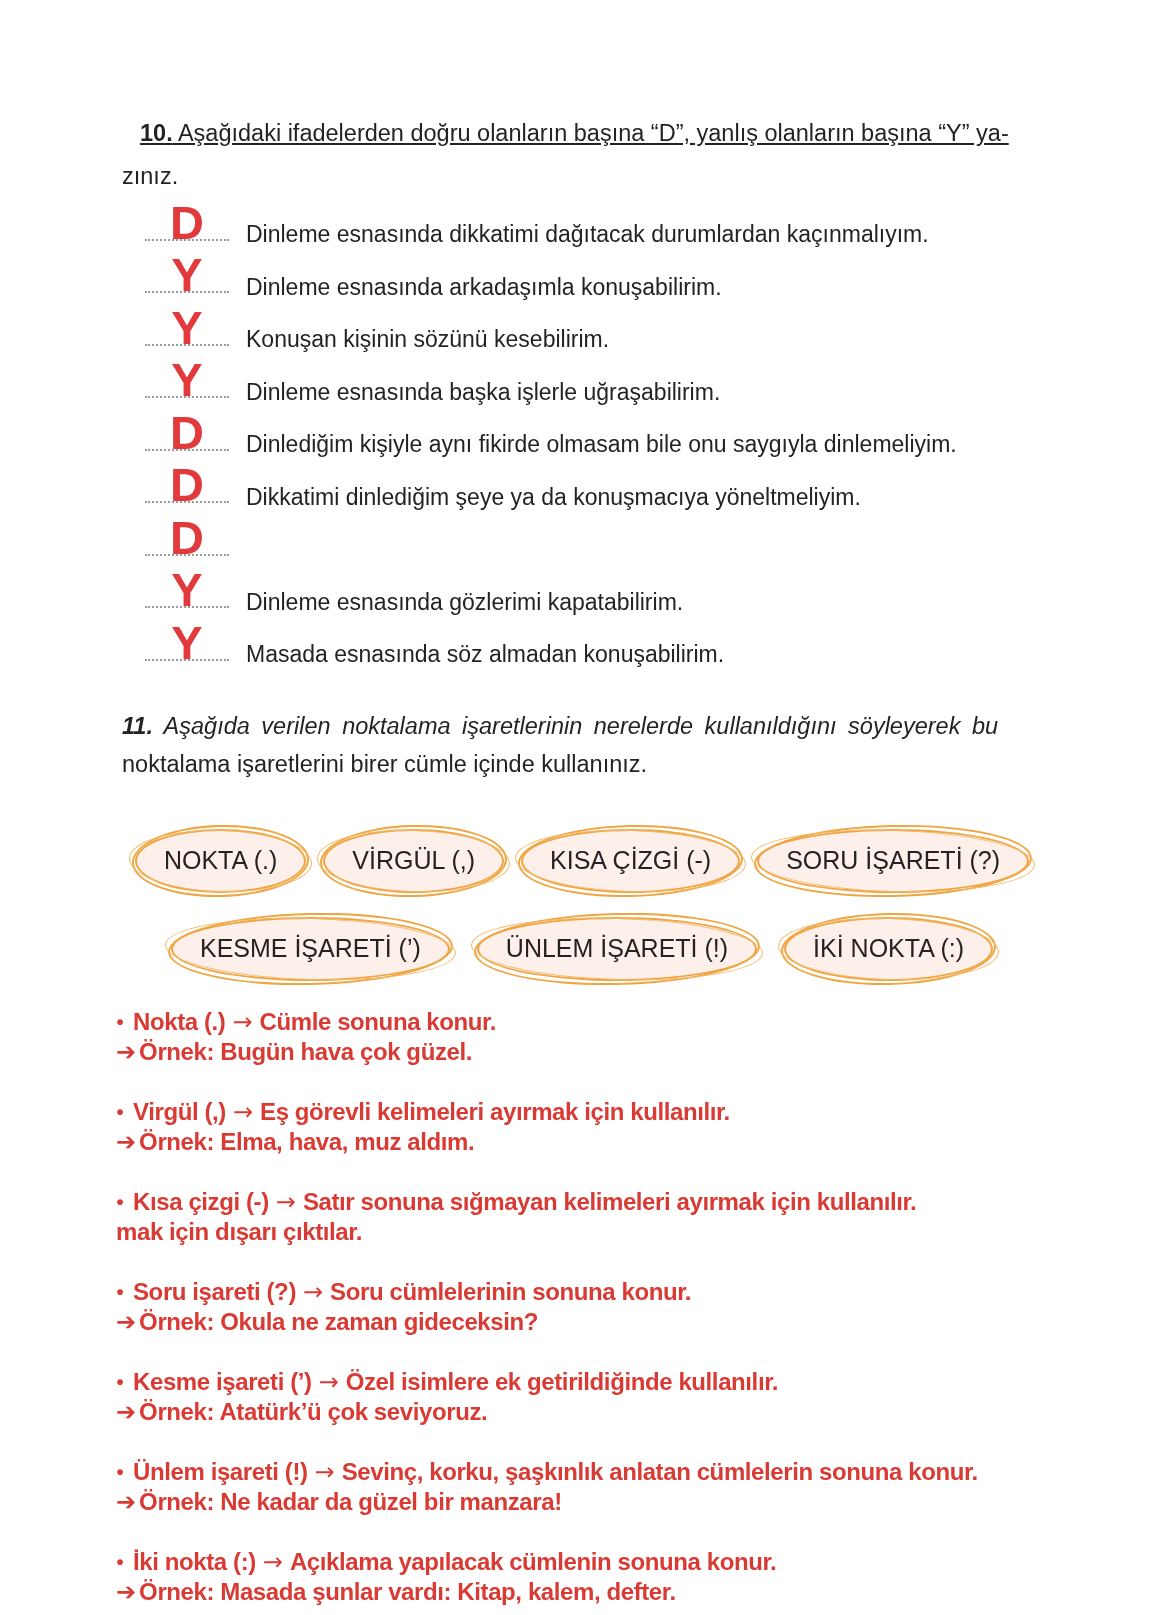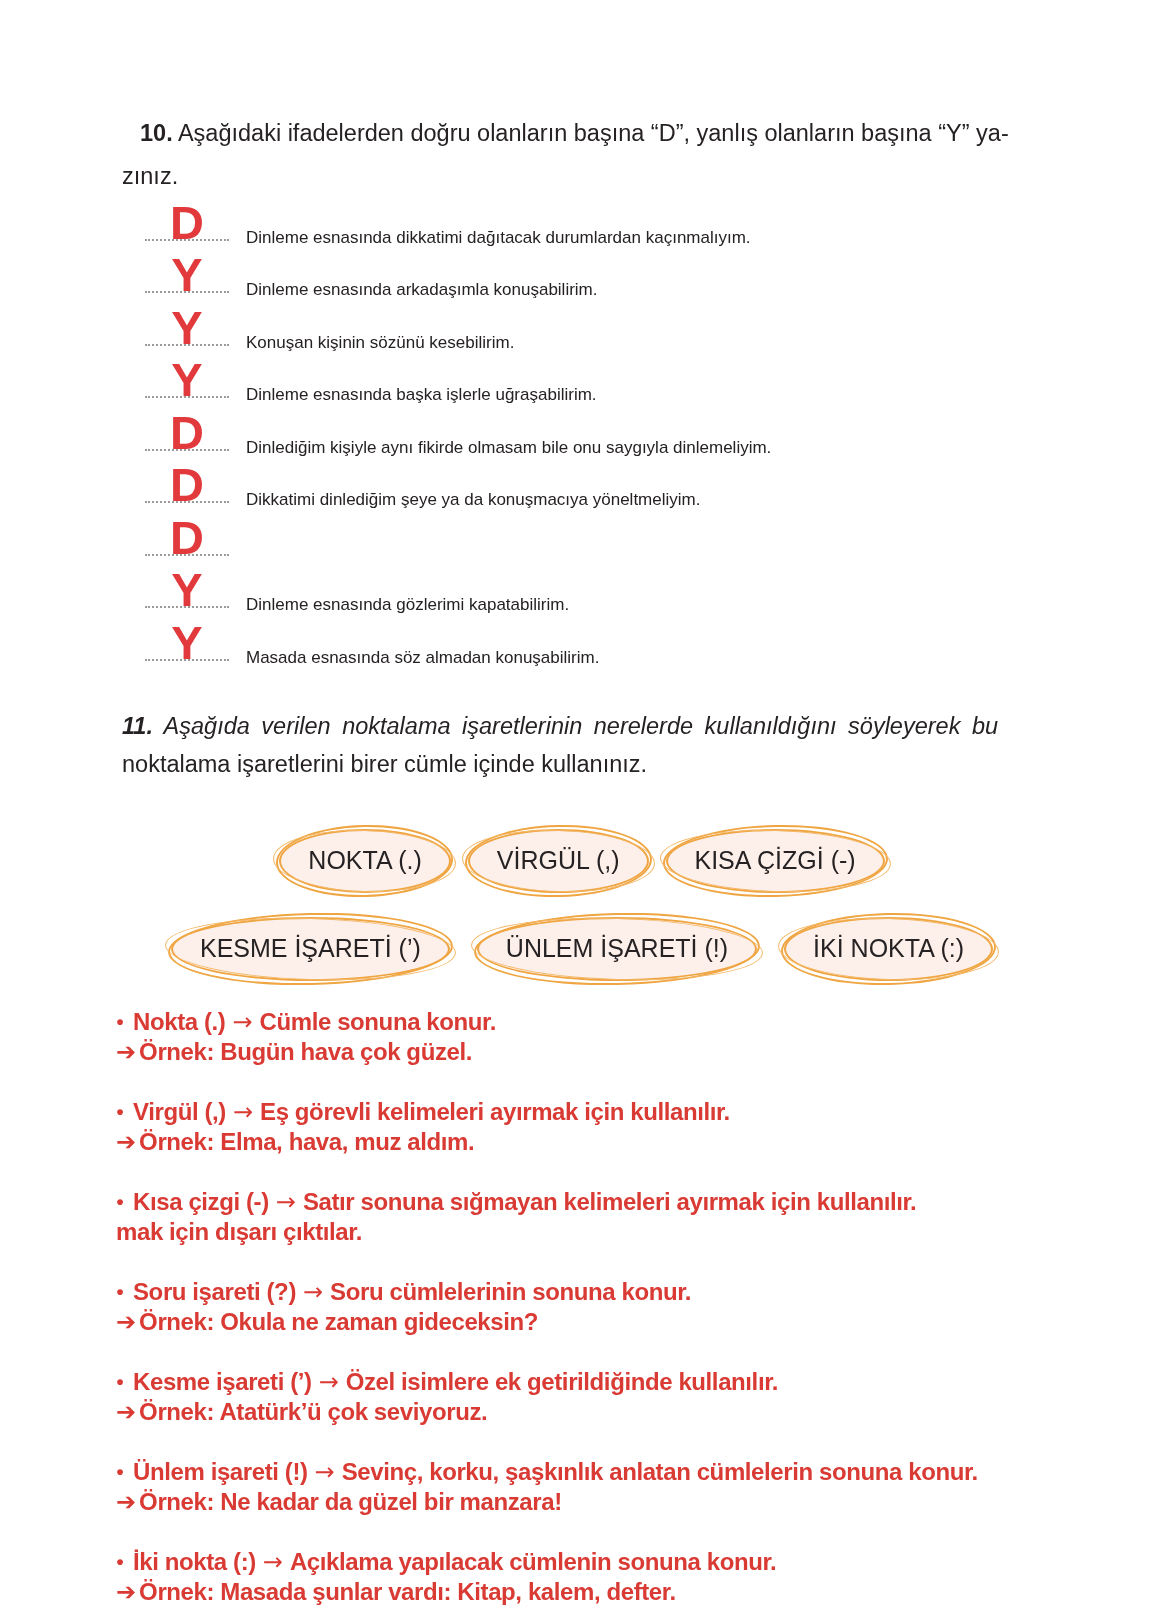--- a/index.html
+++ b/index.html
@@ -6,38 +6,38 @@
   body {
     width:1162px; height:1615px; overflow:hidden;
     font-family:"Liberation Sans", sans-serif;
     color:#262223;
   }
   .page { box-sizing:border-box; width:1162px; height:1615px; padding:112px 120px 0 122px; background:#ffffff; }
 
   
   .q-para { font-size:23.5px; line-height:43px; }
   .q-para .qline { white-space:nowrap; }
-  .q-para .indent { padding-left:18px; }
+  .q-para .indent { padding-left:18px;text-decoration:underline; }
   .qnum { font-weight:bold; }
   .q11-para { font-size:23.5px; line-height:38px; margin-top:46px; }
   .q11-para .line1 { word-spacing:5px;font-style:italic; }
 
   
   .tf-list { margin-left:23px; margin-top:-10px; }
   .tf-item { display:flex; align-items:flex-end; height:52.5px; }
   .answer-slot {
     position:relative; flex:0 0 84px; width:84px; height:100%;
     border-bottom:2.5px dotted #9b9b9b;
   }
   .answer-letter {
     position:absolute; left:50%; bottom:-7px; transform:translateX(-50%);
     font-size:47px; line-height:1; font-weight:bold; color:#e2393c;
     background:transparent; padding:0 3px; 
   }
-  .tf-text { position:relative; top:7px; padding-left:17px; font-size:17px; line-height:1.1; white-space:nowrap; }
+  .tf-text { position:relative; top:7px; padding-left:17px; font-size:23px; line-height:1.1; white-space:nowrap; }
 
   
   .badges { margin-top:46px; }
   .badge-row { display:flex; justify-content:center; gap:17px; }
   .badge-row.second { margin-top:24px; gap:27px; }
   .badge {
     position:relative; height:60px; padding:0 27px;
     display:flex; align-items:center; justify-content:center;
     background:#fdefe9; border:2.2px solid #efa541; border-radius:50%;
     font-size:25px; color:#262223; white-space:nowrap;
@@ -142,20 +142,23 @@
     <div class="badge-row">
       <div class="badge">
           <span>NOKTA (.)</span>
         </div>
       <div class="badge">
           <span>VİRGÜL (,)</span>
         </div>
       <div class="badge">
           <span>KISA ÇİZGİ (-)</span>
         </div>
+      <div class="badge">
+          <span>SORU İŞARETİ (?)</span>
+        </div>
     </div>
     <div class="badge-row second">
       <div class="badge">
           <span>KESME İŞARETİ (’)</span>
         </div>
       <div class="badge">
           <span>ÜNLEM İŞARETİ (!)</span>
         </div>
       <div class="badge">
           <span>İKİ NOKTA (:)</span>

